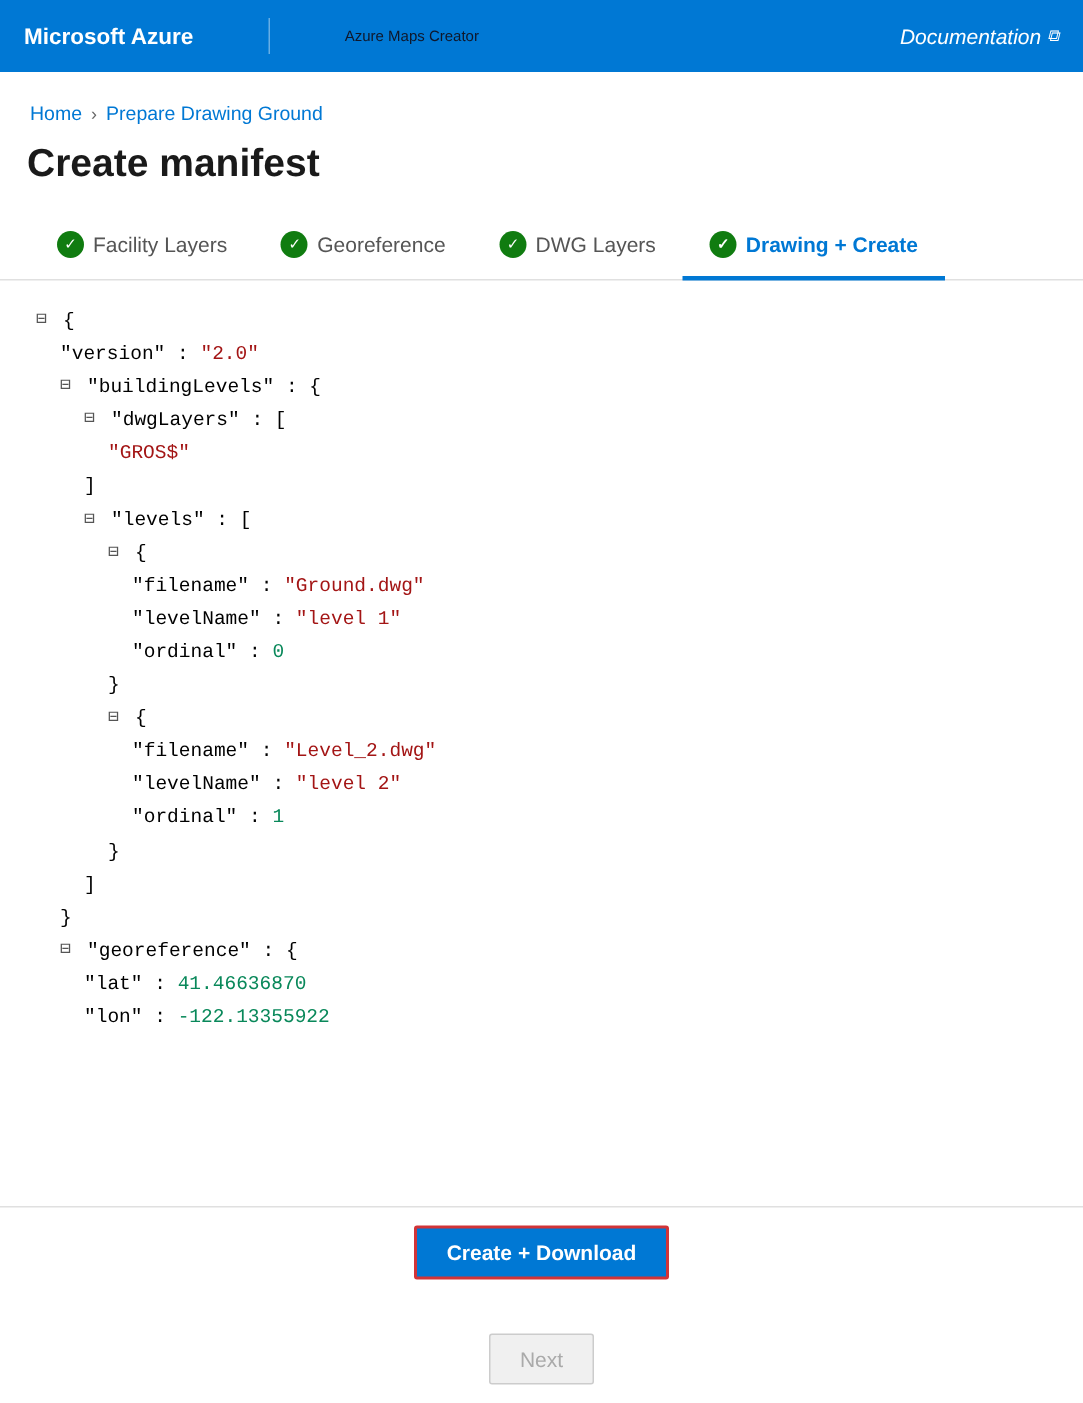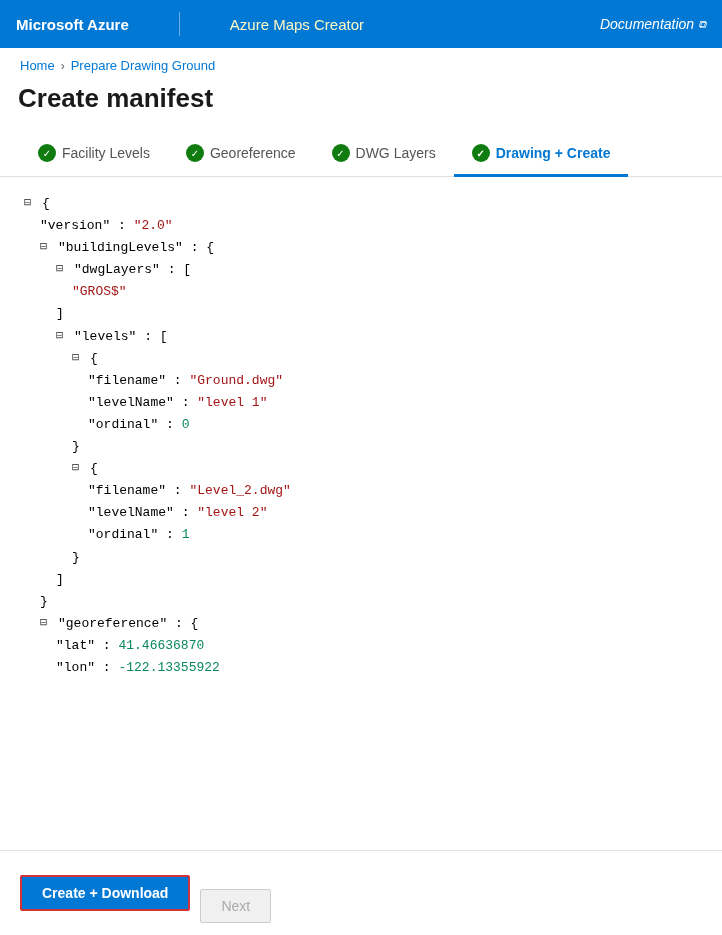--- a/index.html
+++ b/index.html
@@ -20,40 +20,40 @@
       font-size: 15px;
       color: white;
     }
     .navbar-divider {
       width: 1px;
       height: 24px;
       background: rgba(255,255,255,0.4);
       margin: 0 14px;
     }
     .navbar-product {
-      font-size: 15px;
-      color: #fef9c3;
+      font-size: 10px;
+      color: #0f172a;
     }
     .navbar-doc {
       margin-left: auto;
       color: white;
       font-size: 14px;
       text-decoration: none;
       display: flex;
       align-items: center;
       gap: 4px;
       font-style: italic;
     }
     .external-icon {
       font-size: 11px;
     }
 
     
     .breadcrumb {
-      padding: 10px 20px 6px;
+      padding: 20px 20px 6px;
       font-size: 13px;
       color: #0078d4;
       display: flex;
       align-items: center;
       gap: 6px;
     }
     .breadcrumb a { color: #0078d4; text-decoration: none; }
     .breadcrumb-sep { color: #666; font-size: 12px; }
     .breadcrumb-current { color: #0078d4; }
 
@@ -138,20 +138,21 @@
       position: fixed;
       bottom: 0;
       left: 0;
       width: 722px;
       background: #fff;
       border-top: 1px solid #e0e0e0;
       display: flex;
       align-items: center;
       padding: 12px 20px;
       gap: 10px;
+      flex-direction: column;
     }
     .btn-create {
       background: #0078d4;
       color: white;
       border: 2px solid #d13438;
       padding: 8px 20px;
       font-size: 14px;
       font-weight: 600;
       cursor: pointer;
       border-radius: 2px;
@@ -193,21 +194,21 @@
   <a>Home</a>
   <span class="breadcrumb-sep">›</span>
   <span class="breadcrumb-current">Prepare Drawing Ground</span>
 </div>
 
 <h1 class="page-title">Create manifest</h1>
 
 <div class="steps-bar">
   <div class="step-item">
     <span class="step-check">✓</span>
-    <span>Facility Levels</span>
+    <span>Facility Layers</span>
   </div>
   <div class="step-item">
     <span class="step-check">✓</span>
     <span>Georeference</span>
   </div>
   <div class="step-item">
     <span class="step-check">✓</span>
     <span>DWG Layers</span>
   </div>
   <div class="step-item active">

